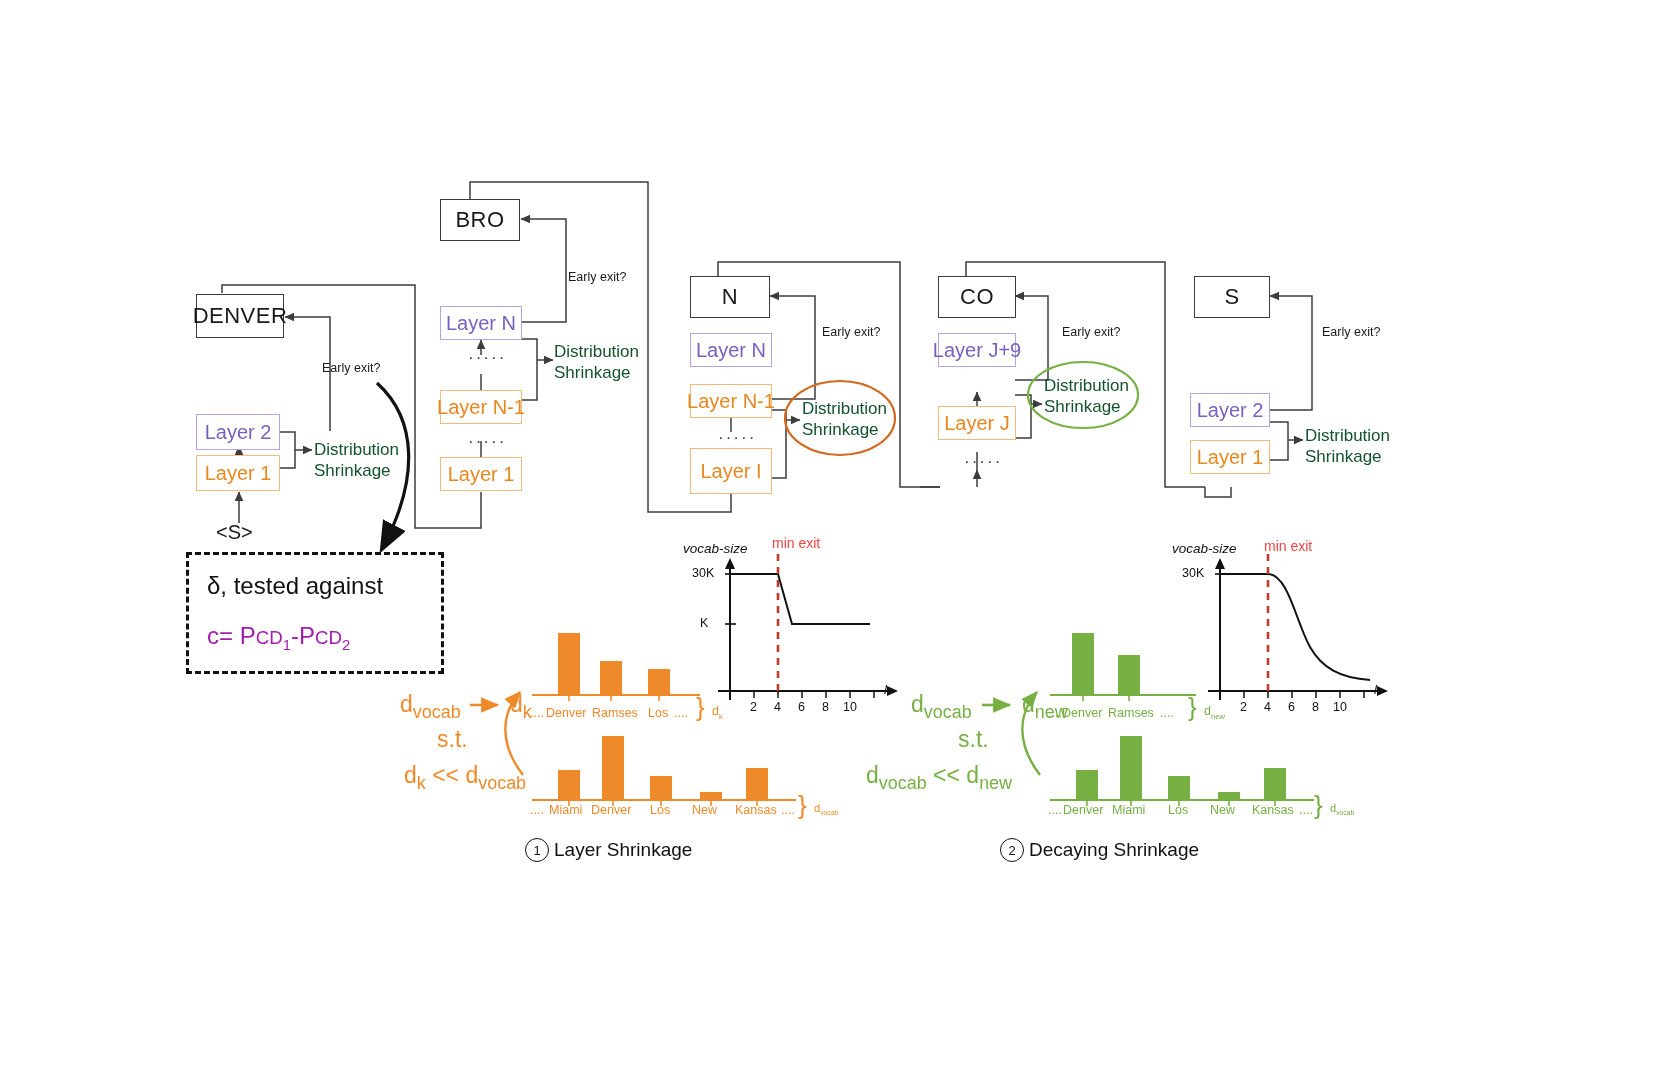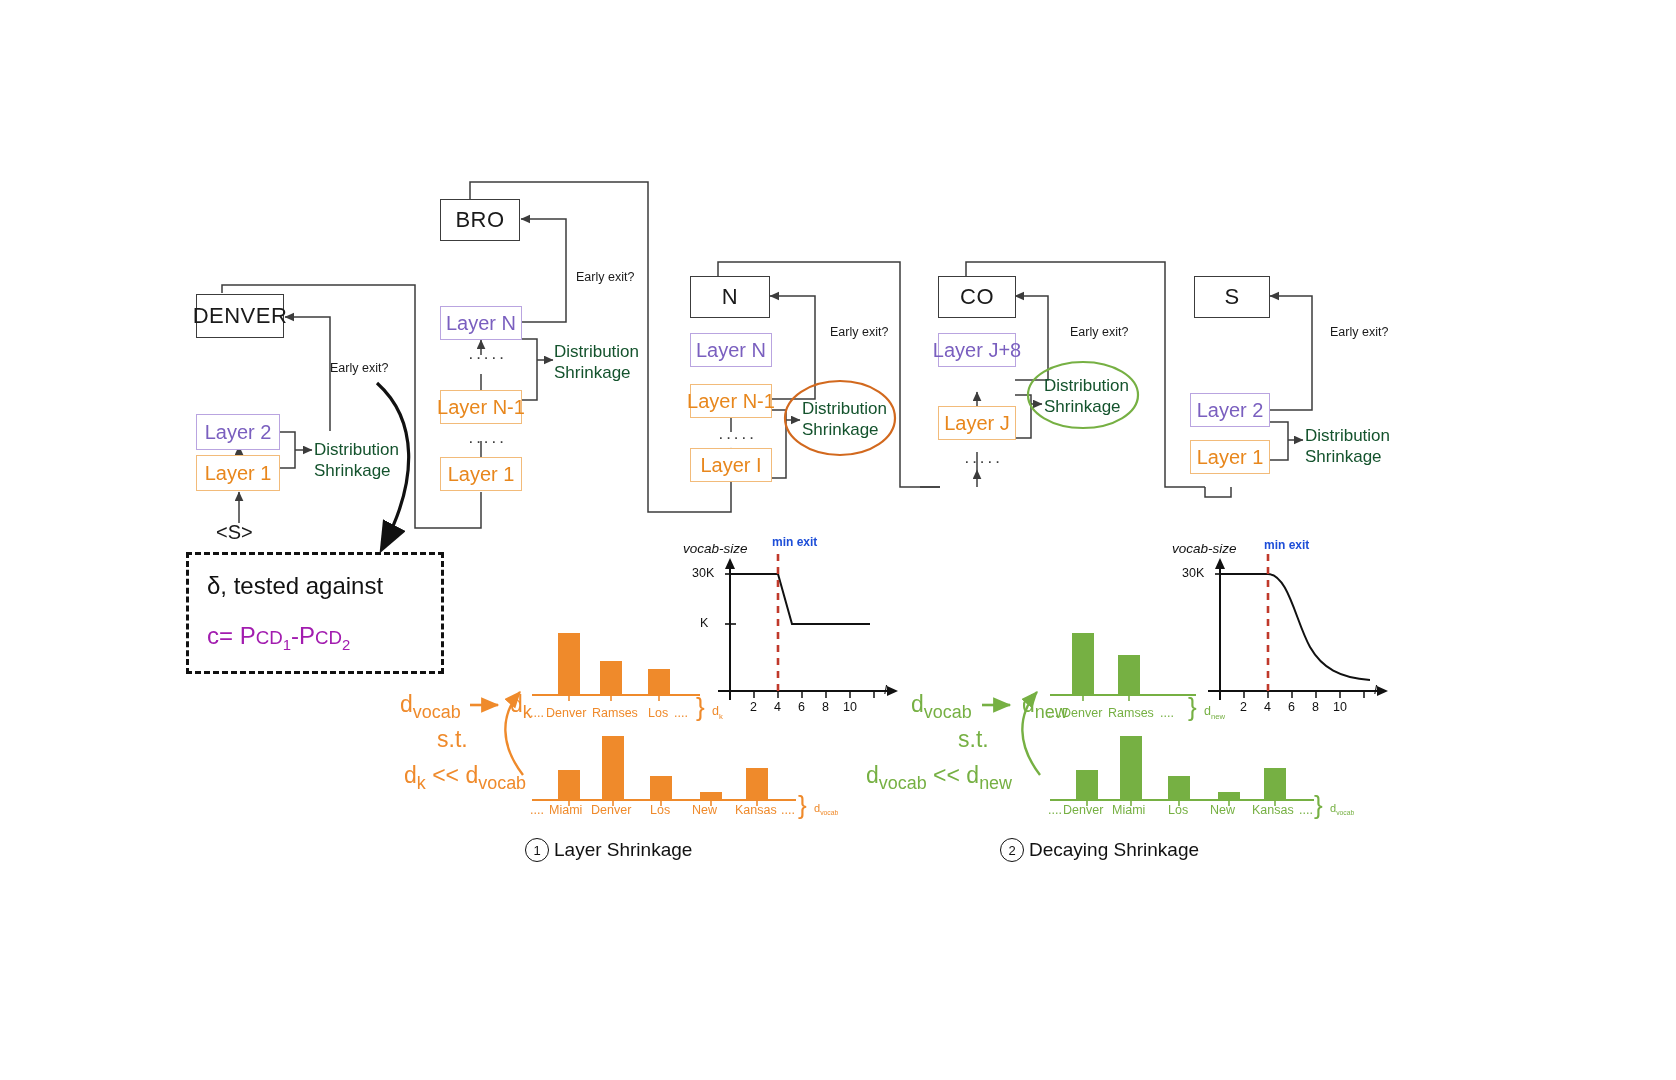--- a/index.html
+++ b/index.html
@@ -9,34 +9,34 @@
   svg.layer{position:absolute;left:0;top:0;width:1676px;height:1080px;overflow:visible;}
   .abs{position:absolute;}
   
   .nodebox{position:absolute;box-sizing:border-box;display:flex;align-items:center;justify-content:center;
            border:1.4px solid #3c3c3c;background:#fff;font-size:22px;color:#1a1a1a;letter-spacing:.5px;}
   .layerbox{position:absolute;box-sizing:border-box;display:flex;align-items:center;justify-content:center;
             border:1.4px solid;background:#fff;font-size:20px;white-space:nowrap;}
   .purple{border-color:#b9a4e0;color:#7a5fbf;}
   .orange{border-color:#f2bb7a;color:#e8871d;}
   .dsLabel{position:absolute;font-size:17px;line-height:1.25;color:#14532d;white-space:nowrap;}
-  .ee{position:absolute;font-size:12.5px;color:#1a1a1a;white-space:nowrap;padding-left:8px;}
+  .ee{position:absolute;font-size:12.5px;color:#1a1a1a;white-space:nowrap;}
   .dots{position:absolute;font-size:17px;letter-spacing:2px;color:#3c3c3c;}
   .tokIn{position:absolute;font-size:20px;color:#1a1a1a;}
   
   .note{position:absolute;box-sizing:border-box;border:3px dashed #111;padding:16px 18px 14px 18px;}
   .note .l1{font-size:24px;line-height:1.28;color:#111;}
   .note .l2{font-size:24px;margin-top:20px;color:#a21caf;}
   sub{font-size:.62em;}
   .sc{font-size:.78em;}
   
   .axislab{position:absolute;font-style:italic;font-size:13.5px;color:#111;white-space:nowrap;}
   .ytick{position:absolute;font-size:12.5px;color:#111;}
   .xtick{position:absolute;font-size:12.5px;color:#111;}
-  .minexit{position:absolute;font-size:12px;color:#1d4ed8;white-space:nowrap;font-weight:bold;}
+  .minexit{position:absolute;font-size:14px;color:#ef4444;white-space:nowrap;}
   .itlab{position:absolute;font-style:italic;font-size:13px;color:#111;}
   
   .mathO{position:absolute;color:#ef8a2b;font-size:23px;white-space:nowrap;}
   .mathG{position:absolute;color:#76b043;font-size:23px;white-space:nowrap;}
   .barlabO{position:absolute;color:#ef8a2b;font-size:12.5px;white-space:nowrap;}
   .barlabG{position:absolute;color:#76b043;font-size:12.5px;white-space:nowrap;}
   .braceO{position:absolute;color:#ef8a2b;white-space:nowrap;}
   .braceG{position:absolute;color:#76b043;white-space:nowrap;}
   .caption{position:absolute;font-size:19px;color:#111;white-space:nowrap;}
   .circnum{position:absolute;width:22px;height:22px;border:1.6px solid #111;border-radius:50%;
@@ -181,36 +181,36 @@
   </div>
   <div class="layerbox purple" style="left:690px;top:333px;width:82px;height:34px;">
     <span>Layer N</span>
   </div>
   <div class="layerbox orange" style="left:690px;top:384px;width:82px;height:34px;">
     <span>Layer N-1</span>
   </div>
   <div class="dots" style="left:718px;top:428px;">
     <span>·····</span>
   </div>
-  <div class="layerbox orange" style="left:690px;top:448px;width:82px;height:34px;">
+  <div class="layerbox orange" style="left:690px;top:448px;width:82px;height:46px;">
     <span>Layer I</span>
   </div>
   <div class="dsLabel" style="left:802px;top:398px;">
     <div>Distribution</div>
     <div>Shrinkage</div>
   </div>
   <div class="ee" style="left:822px;top:325px;">
     <span>Early exit?</span>
   </div>
 
   <div class="nodebox" style="left:938px;top:276px;width:78px;height:42px;">
     <span>CO</span>
   </div>
   <div class="layerbox purple" style="left:938px;top:333px;width:78px;height:34px;">
-    <span>Layer J+8</span>
+    <span>Layer J+9</span>
   </div>
   <div class="layerbox orange" style="left:938px;top:406px;width:78px;height:34px;">
     <span>Layer J</span>
   </div>
   <div class="dots" style="left:964px;top:452px;">
     <span>·····</span>
   </div>
   <div class="dsLabel" style="left:1044px;top:375px;">
     <div>Distribution</div>
     <div>Shrinkage</div>

